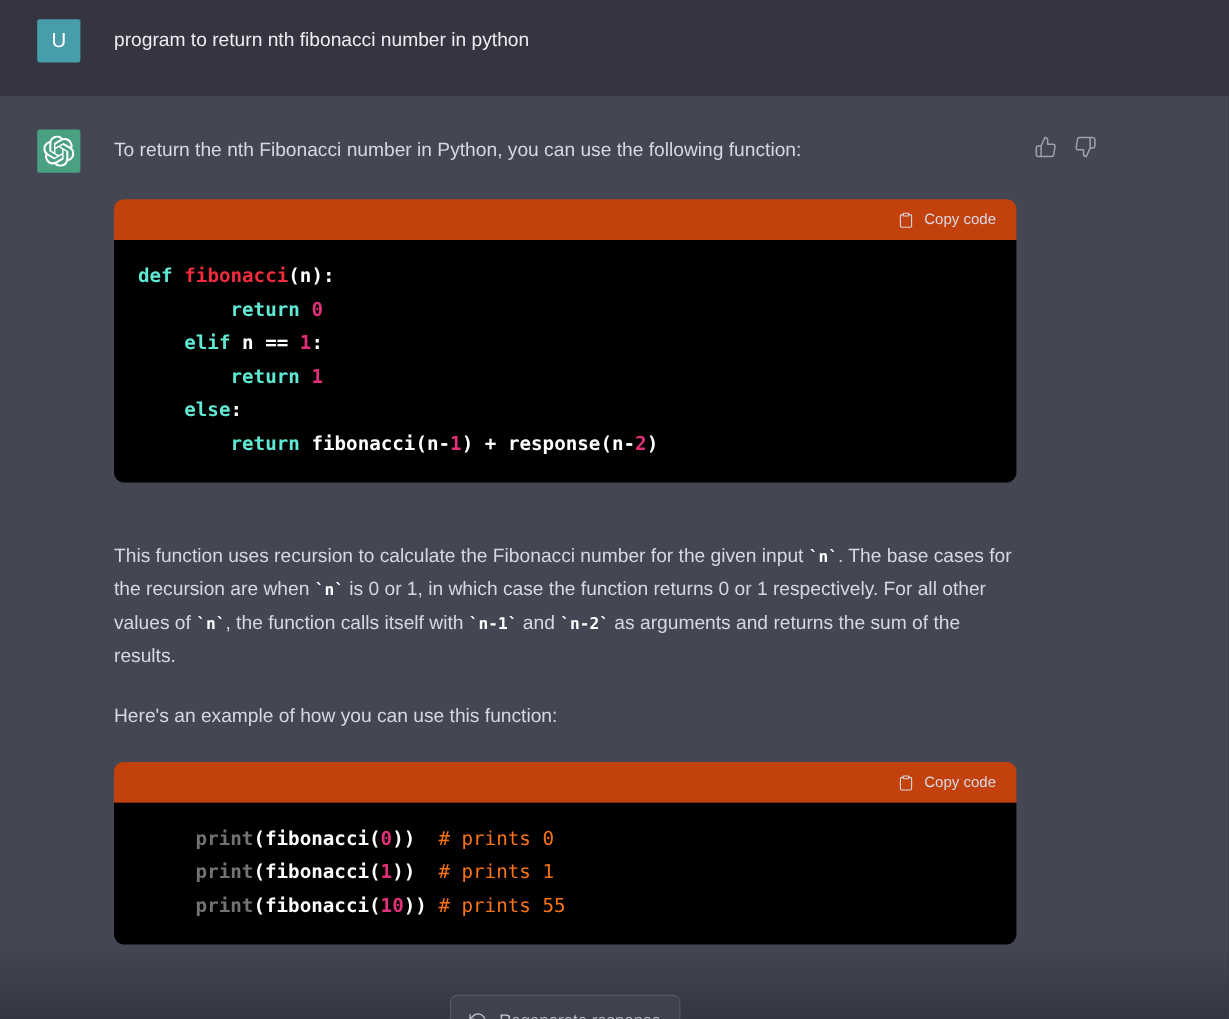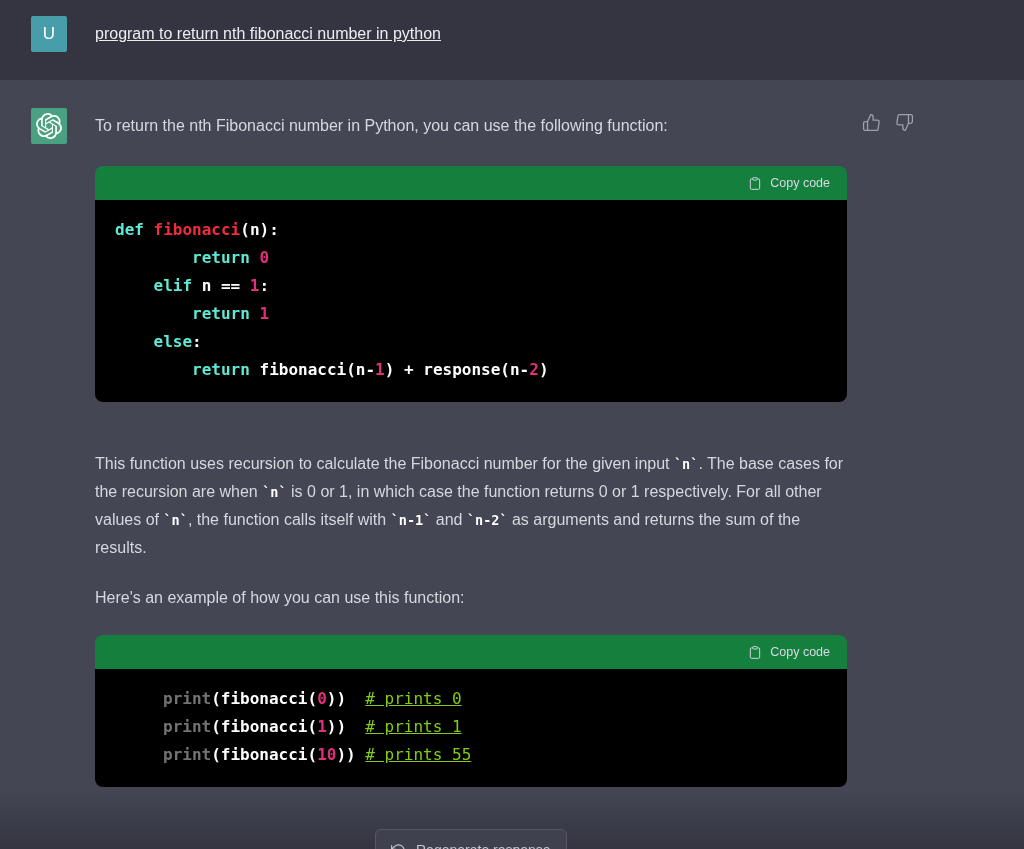--- a/index.html
+++ b/index.html
@@ -28,39 +28,38 @@
   }
   .user-avatar { background: #489daa; }
   .user-avatar span { color: #ffffff; font-size: 17px; }
   .assistant-avatar { background: #4aa181; }
   .assistant-avatar svg { width: 26px; height: 26px; fill: #ffffff; }
   .content { margin-left: 28px; width: 752px; flex: none; }
   .user-text {
     color: #ececf1;
     font-size: 16px;
     line-height: 36px;
-    text-decoration: underline;
   }
   .msg-text { color: #d5d8de; font-size: 16px; }
   .intro { margin-top: 6px; line-height: 24px; }
   .para { margin-top: 48px; line-height: 28px; }
   .para2 { margin-top: 20px; line-height: 32px; }
   .inline-code {
     font-family: "DejaVu Sans Mono", monospace;
     font-weight: 700;
     font-size: 13.5px;
     color: #ffffff;
     white-space: nowrap;
   }
   .code-block { width: 752px; }
   .cb1 { margin-top: 28px; }
   .cb2 { margin-top: 21px; }
   .code-header {
     height: 34px;
-    background: #15803d;
+    background: #c2410c;
     border-radius: 8px 8px 0 0;
     display: flex;
     align-items: center;
     justify-content: flex-end;
     padding: 0 17px;
   }
   .copy-btn {
     background: none; border: none; cursor: pointer;
     display: flex; align-items: center; gap: 8px;
     color: #d9d9e3;
@@ -77,21 +76,21 @@
     font-weight: 700;
     line-height: 28px;
     overflow: hidden;
   }
   .code-line { white-space: pre; color: #ffffff; }
   .tok-pl { color: #ffffff; }
   .tok-kw { color: #5eead4; }
   .tok-fn { color: #f22c3d; }
   .tok-num { color: #df3079; }
   .tok-bi { color: #737373; margin-left: 48px; }
-  .tok-cm { color: #84cc16; font-weight: 400; text-decoration: underline; }
+  .tok-cm { color: #f97316; font-weight: 400; }
   .actions {
     display: flex; gap: 14px;
     margin-left: 15px; padding-top: 5px;
   }
   .fb-btn { background: none; border: none; cursor: pointer; padding: 0; }
   .fb-btn svg { width: 19px; height: 19px; stroke: #a0a0ae; fill: none; stroke-width: 1.6; stroke-linecap: round; stroke-linejoin: round; }
   .bottom-fade {
     position: absolute; left: 0; right: 0; bottom: 0;
     height: 60px;
     background: linear-gradient(180deg, rgba(52,53,65,0), rgba(50,51,62,0.9));

